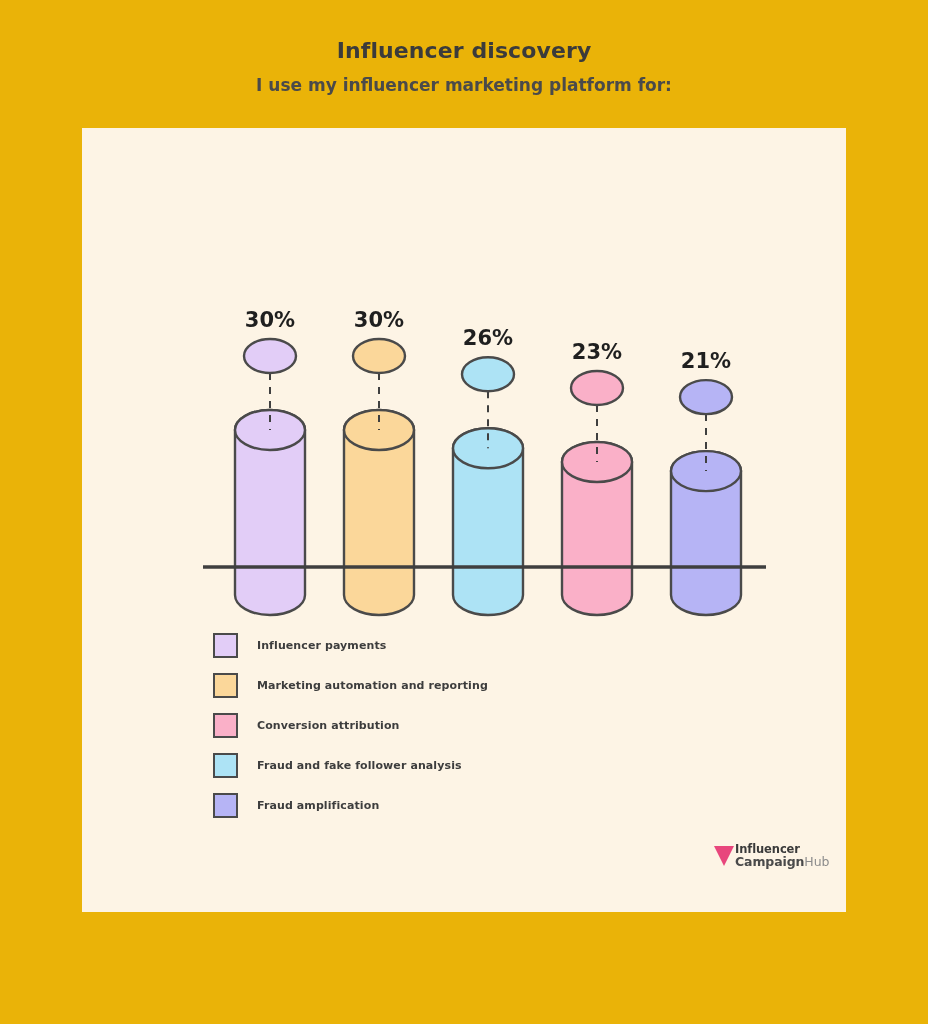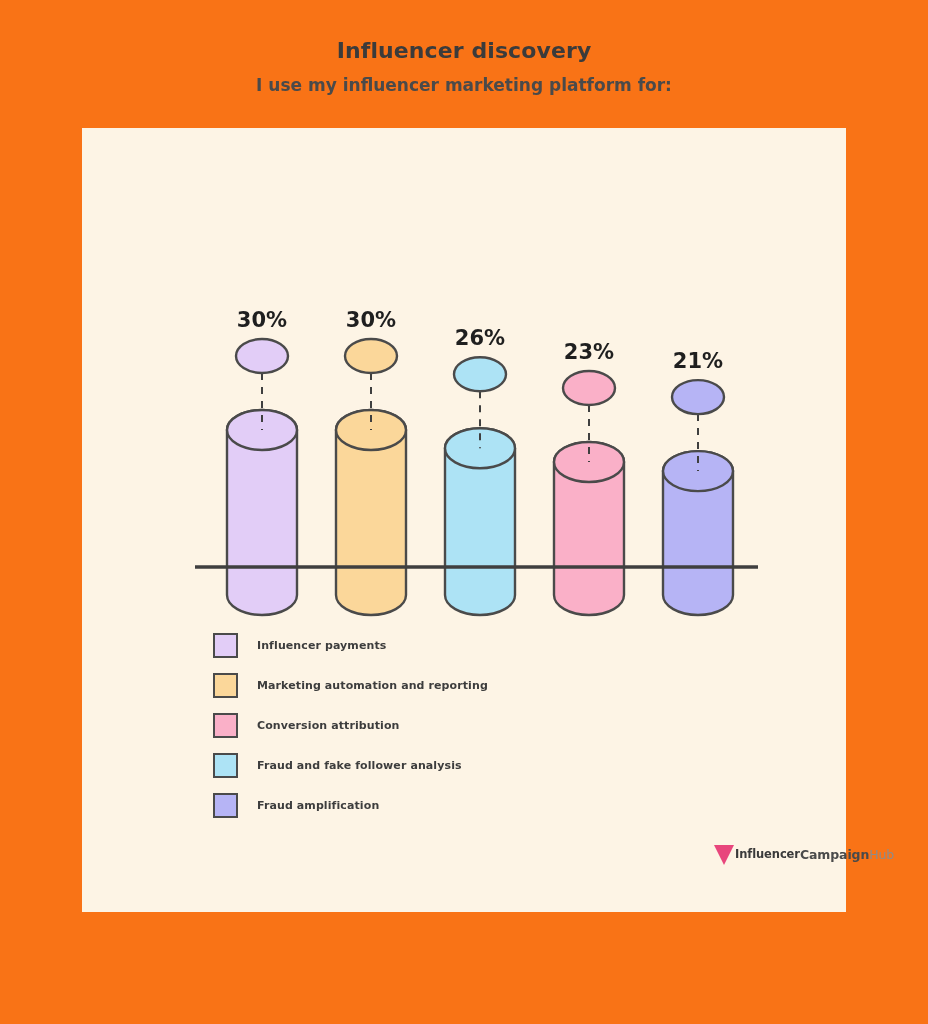--- a/index.html
+++ b/index.html
@@ -14,21 +14,21 @@
     font-family: "DejaVu Sans", "Liberation Sans", sans-serif;
     position: relative;
     overflow: hidden;
   }
 
   .page {
     position: absolute;
     left: 0; top: 0;
     width: 928px;
     height: 1024px;
-    background: #f97316;
+    background: #eab308;
   }
 
   
   .header {
     position: absolute;
     left: 0;
     top: 36px;
     width: 928px;
     text-align: center;
   }
@@ -54,24 +54,25 @@
     left: 82px;
     top: 128px;
     width: 764px;
     height: 784px;
     background: #fdf4e5;
   }
 
   
   .plot {
     position: absolute;
-    left: 13px;
+    left: 0;
     top: 0;
     width: 764px;
     height: 490px;
+    padding-left: 21px;
   }
   .plot svg { display: block; }
 
   
   .legend {
     position: absolute;
     left: 131px;
     top: 497px;
     width: 560px;
   }
@@ -104,20 +105,21 @@
     align-items: center;
   }
   .logo-mark {
     width: 20px;
     height: 24px;
     flex: 0 0 auto;
     margin-right: 1px;
   }
   .logo-text {
     display: flex;
+    flex-direction: column;
     line-height: 1.05;
   }
   .logo-line1 {
     font-size: 11.5px;
     font-weight: bold;
     color: #3a3a3a;
     letter-spacing: -0.1px;
   }
   .logo-line2 {
     font-size: 12.5px;

